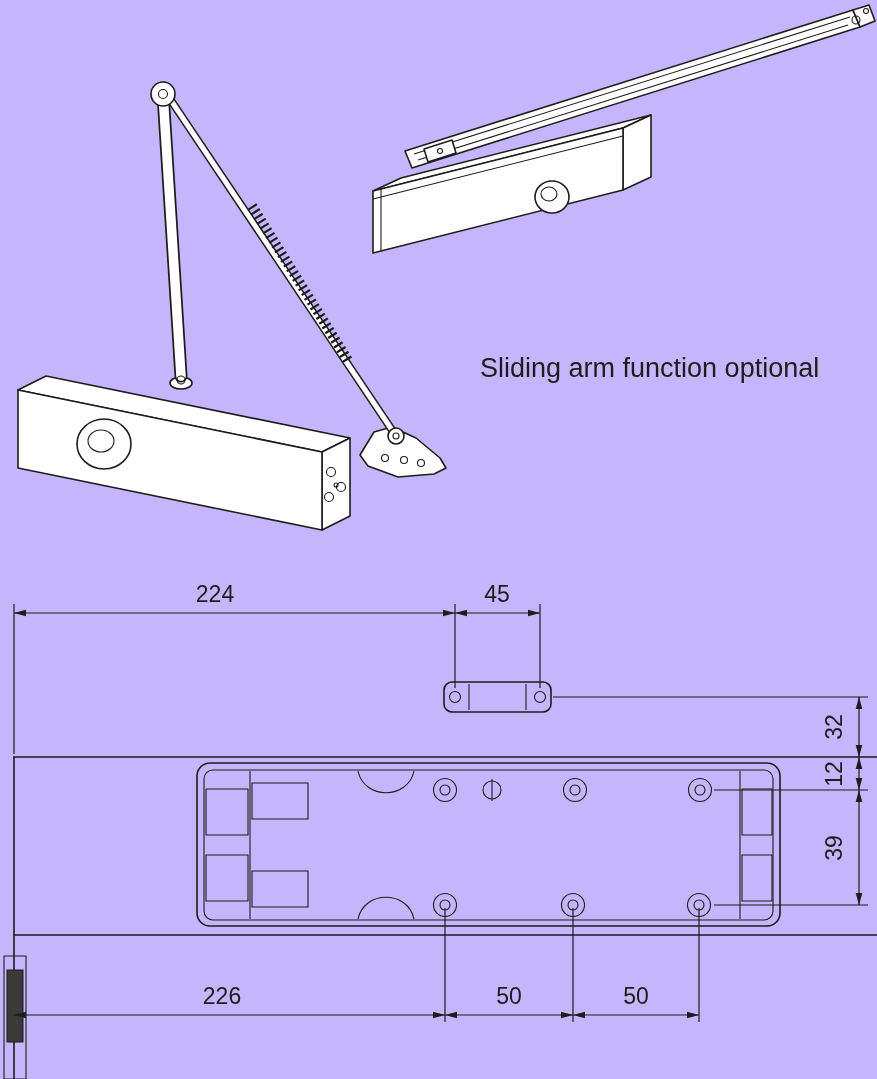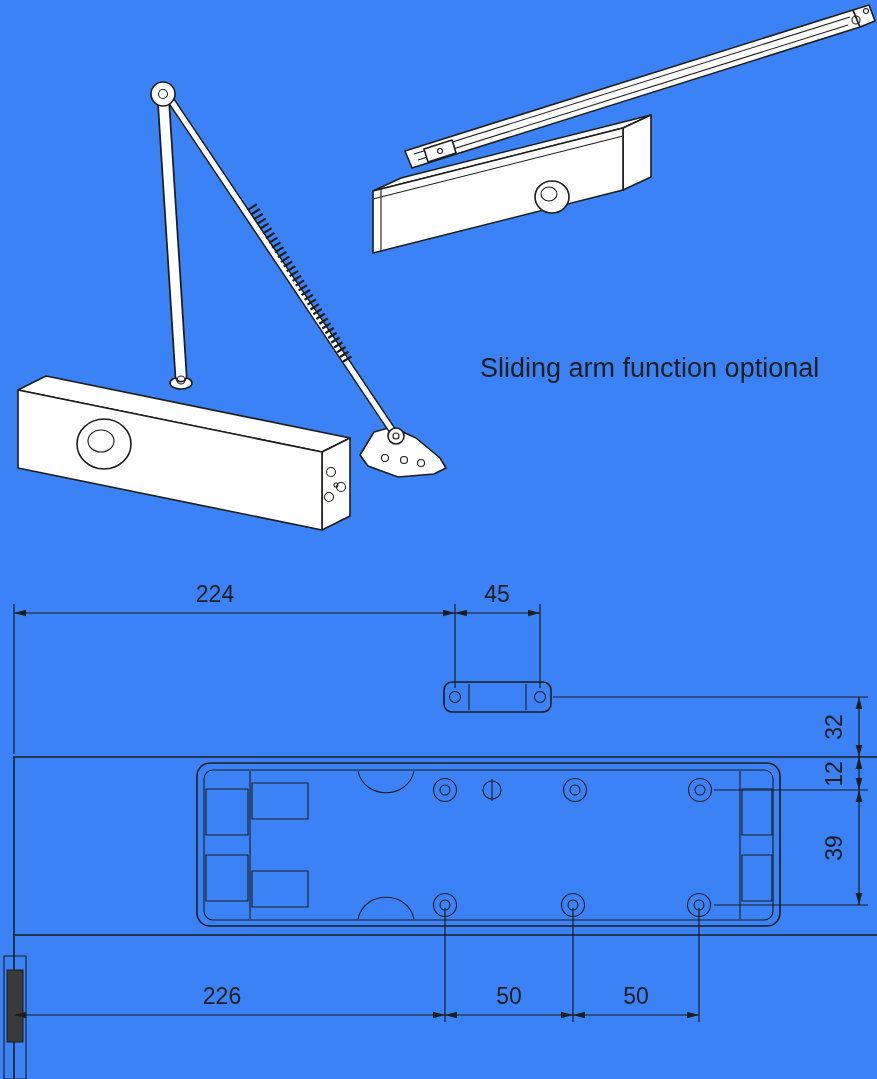--- a/index.html
+++ b/index.html
@@ -1,16 +1,16 @@
 <!DOCTYPE html>
 <html><head>
 <meta charset="utf-8">
 <style>
   html,body{margin:0;padding:0;background:#ffffff;}
-  .stage{position:relative;width:877px;height:1079px;background:#3b82f6;overflow:hidden;text-align:right;}
+  .stage{position:relative;width:877px;height:1079px;background:#c4b5fd;overflow:hidden;text-align:right;}
   svg{display:block;}
   .ln{fill:none;stroke:#1d1d1b;stroke-width:1.6;stroke-linejoin:round;stroke-linecap:round;}
   .fw{fill:#ffffff;stroke:#1d1d1b;stroke-width:1.6;stroke-linejoin:round;}
   .thin{fill:none;stroke:#1d1d1b;stroke-width:1.1;stroke-linejoin:round;}
   .dim{fill:none;stroke:#1d1d1b;stroke-width:1.2;}
   .dimtext{font:23px "Liberation Sans",sans-serif;fill:#1d1d1b;}
   .caption{font:27px "Liberation Sans",sans-serif;fill:#1d1d1b;}
   .barO{fill:none;stroke:#1d1d1b;stroke-linecap:round;}
   .barI{fill:none;stroke:#ffffff;stroke-linecap:round;}
   .thread{fill:none;stroke:#1d1d1b;stroke-width:10;stroke-dasharray:2.2 3.4;}

